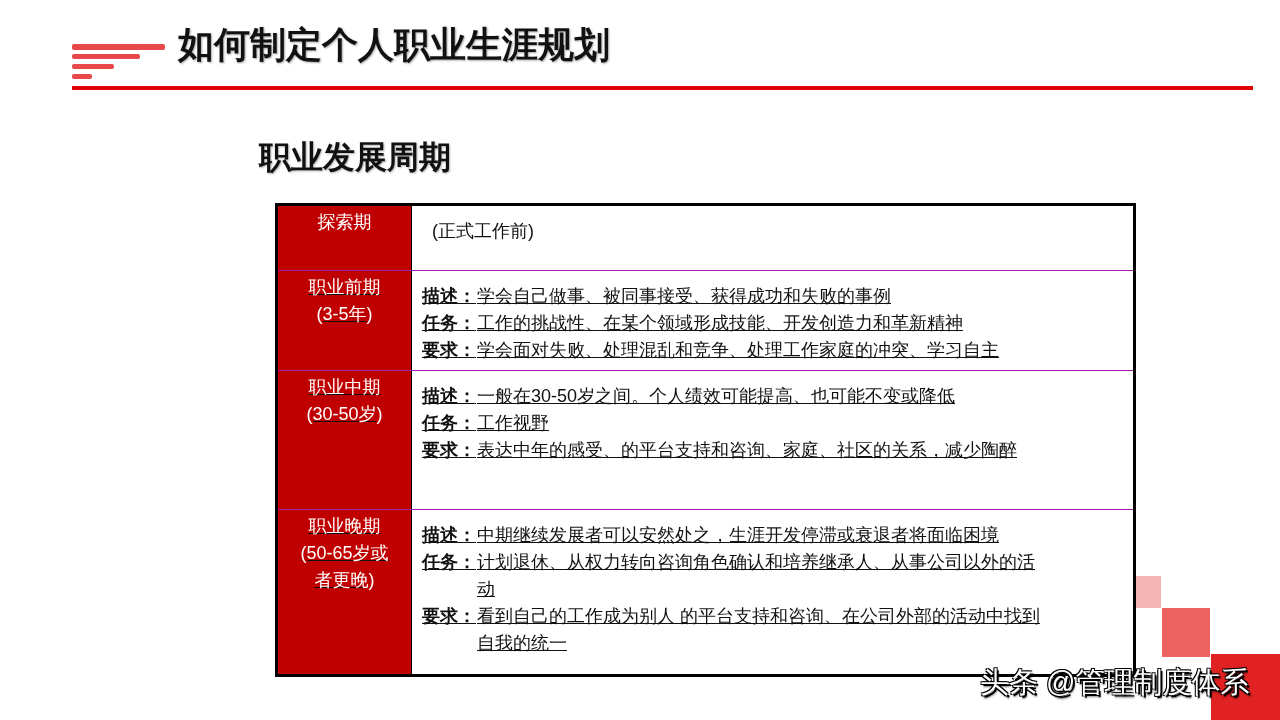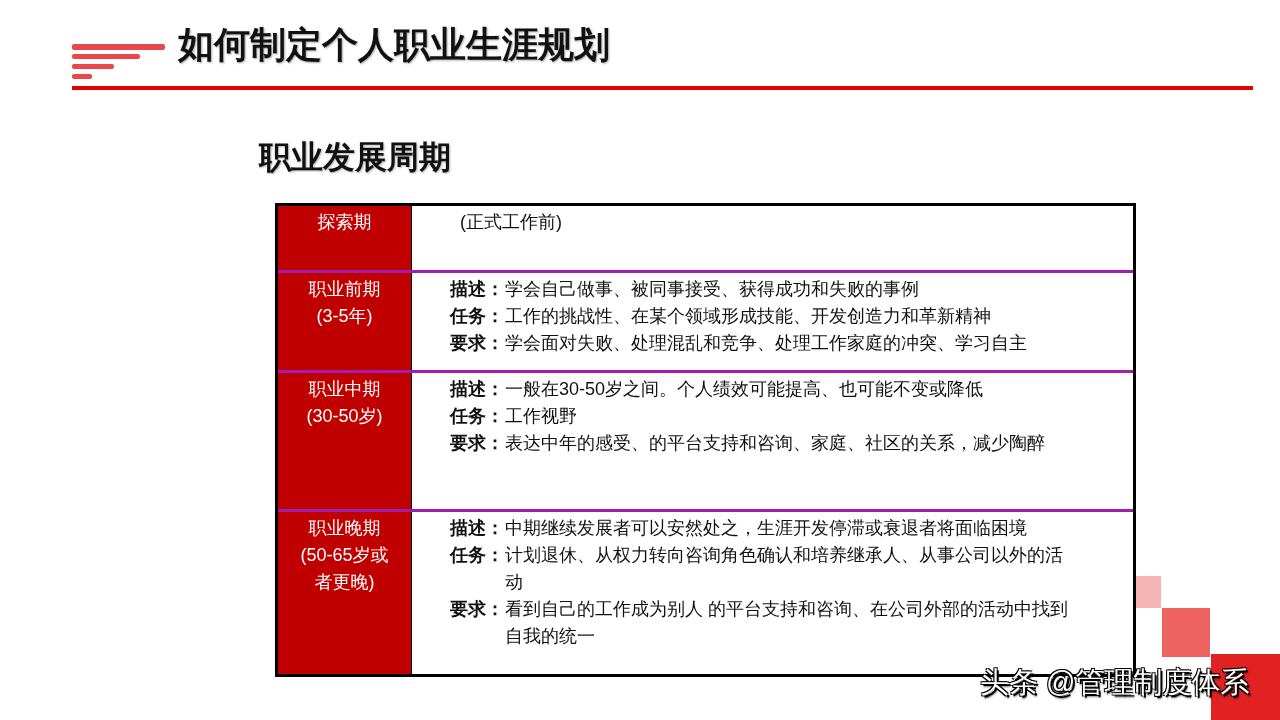--- a/index.html
+++ b/index.html
@@ -31,37 +31,37 @@
       text-shadow: 1px 1px 2px rgba(0,0,0,0.3);
       text-align: center;
     }
 
     
     .cycle-table {
       left: 275px; top: 203px; width: 861px; height: 474px;
       border: 3px solid #000; box-sizing: border-box; background: #fff;
       display: flex; flex-direction: column; z-index: 2;
     }
-    .trow { display: flex; box-sizing: border-box; gap: 28px; }
-    .trow + .trow { border-top: 3px solid #a21caf; }
+    .trow { display: flex; box-sizing: border-box; }
+    .trow + .trow { border-top: 1px solid #a21caf; text-decoration: underline; }
     .r1 { height: 64px; }
     .r2 { height: 100px; }
     .r3 { height: 139px; }
     .r4 { height: 165px; flex: 1; }
 
     .stage-cell {
       width: 134px; flex: 0 0 134px; box-sizing: border-box;
       background: #C00000; border-right: 1px solid #000;
       color: #fff; font-size: 18px; line-height: 27px; text-align: center;
       padding-top: 3px;
     }
     .stage-cell .ln { display: block; white-space: nowrap; }
 
     .content-cell {
-      flex: 1; box-sizing: border-box; padding: 3px 10px 0 9px;
+      flex: 1; box-sizing: border-box; padding: 12px 10px 0 9px;
       font-size: 18px; line-height: 27px; color: #111;
     }
     .note { padding-left: 11px; white-space: nowrap; }
     .item { display: flex; }
     .item .label { flex: 0 0 56px; font-weight: bold; white-space: nowrap; text-align: center; }
     .item .lines .ln { display: block; white-space: nowrap; }
 
     
     .sq { position: absolute; z-index: 1; }
     .sq1 { left: 1129px; top: 576px; width: 32px; height: 32px; background: #F5B4B4; }

